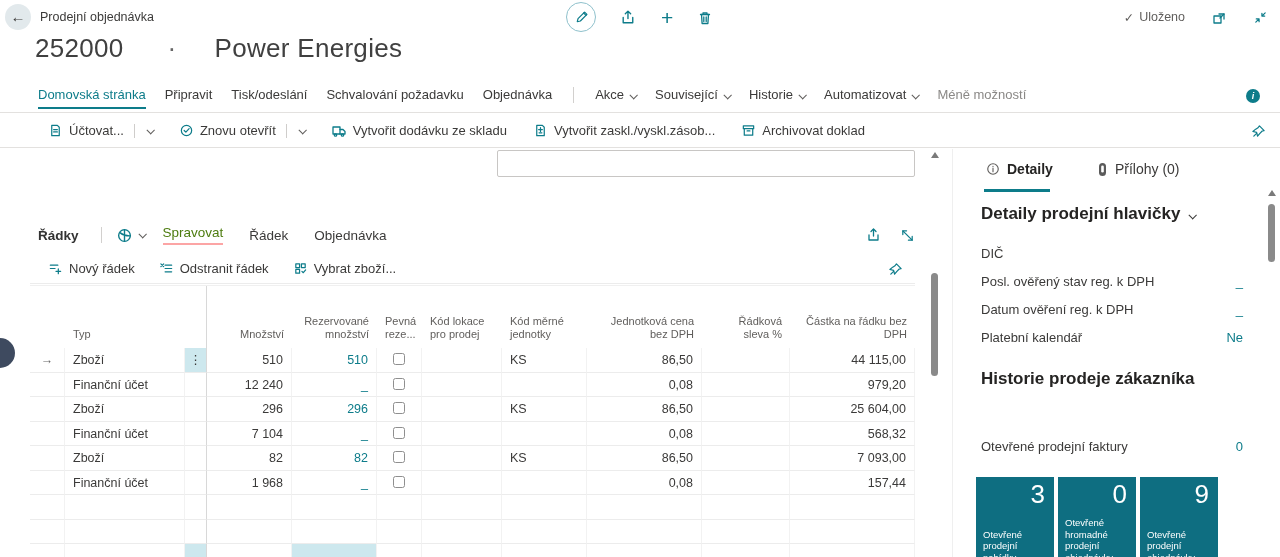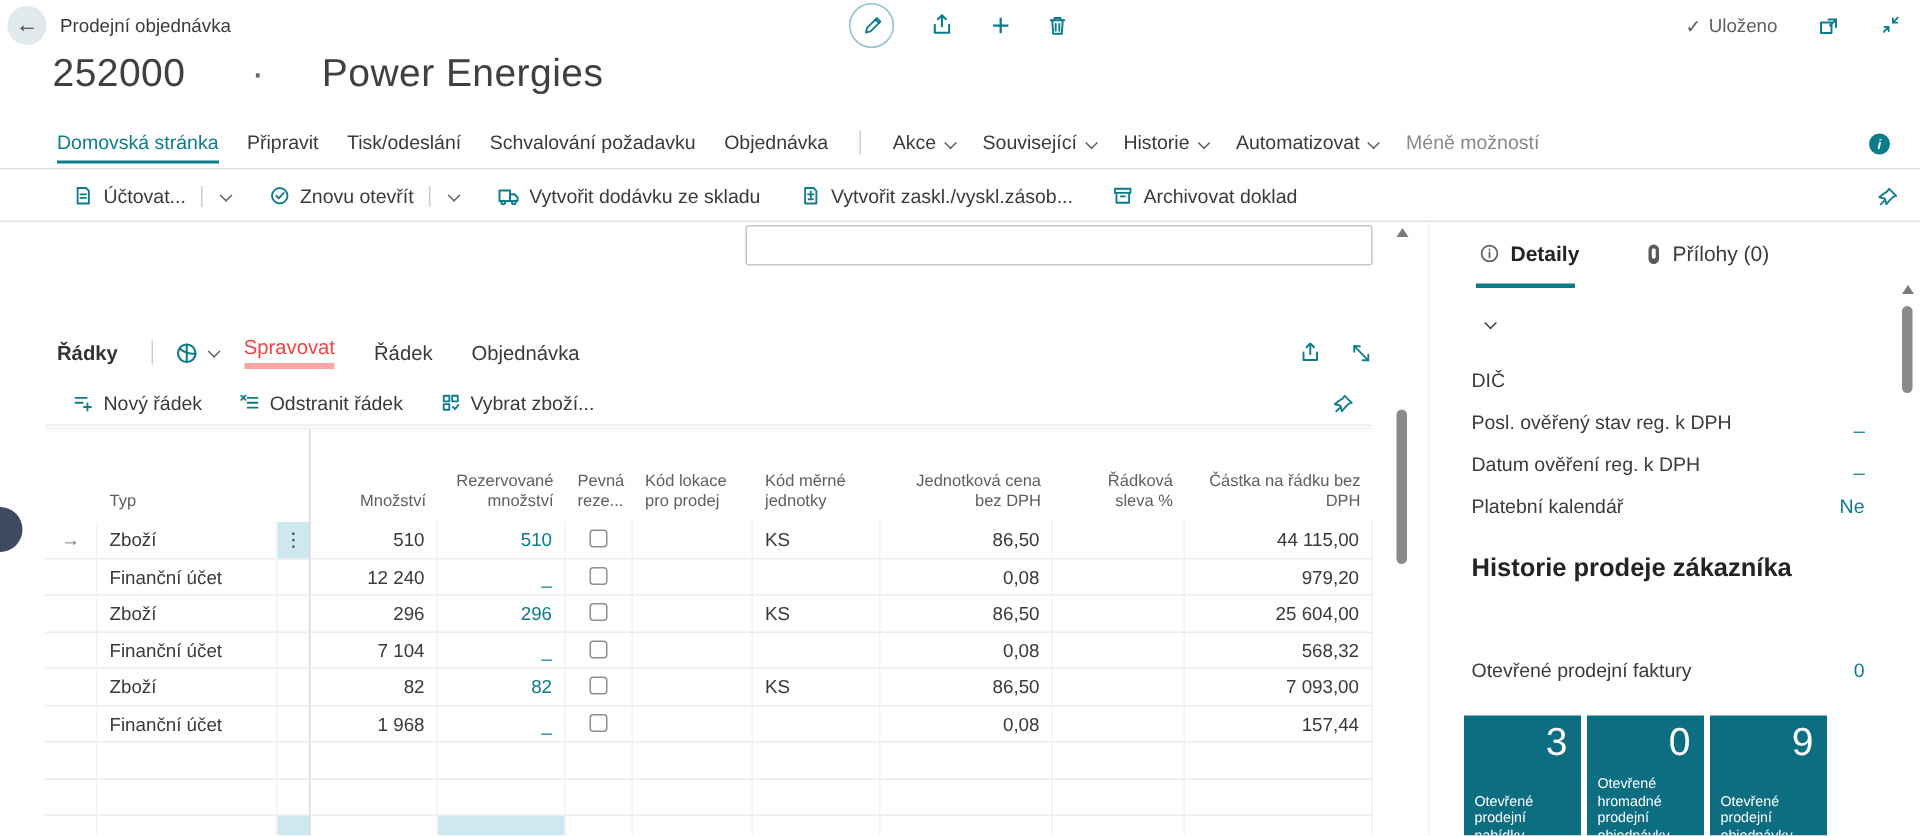--- a/index.html
+++ b/index.html
@@ -62,21 +62,21 @@
   .scroll-fact { position:absolute; left:1266px; top:188px; width:12px; height:360px; }
   .scroll-fact .thumb { position:absolute; left:2px; top:16px; width:7px; height:58px;
     background:#8a8a8a; border-radius:4px; }
 
   
   .lines-head { position:absolute; left:38px; top:222px; width:877px; height:26px;
     display:flex; align-items:center; font-size:13.5px;justify-content:center; }
   .lines-title { font-weight:bold; color:#333; margin-right:22px; }
   .lines-head .vdiv { margin-right:14px; }
   .ltab { margin-right:26px; cursor:pointer; }
-  .ltab.active { color:#ef4444; border-bottom:4px solid #fca5a5; padding-bottom:3px; }
+  .ltab.active { color:#4d7c0f; border-bottom:2px solid #fca5a5; padding-bottom:3px; }
   .lines-head-icons { margin-left:auto; display:flex; gap:18px; }
   .lines-toolbar { position:absolute; left:30px; top:254px; width:885px; height:30px;
     border-bottom:1px solid #ececec; display:flex; align-items:center; padding-left:18px; gap:24px; font-size:13px; }
   .lines-toolbar .tool-pin { margin-left:auto; margin-right:12px; }
 
   
   .grid { position:absolute; left:30px; width:885px; display:grid;
     grid-template-columns:35px 120px 22px 85px 85px 45px 80px 85px 115px 88px 125px; }
   .thead { top:285px; height:63px; border-top:1px solid #f0f0f0; align-items:end;
     font-size:11px; color:#605e5c; }
@@ -460,21 +460,21 @@
         <svg width="11" height="15" viewBox="0 0 11 15">
             <rect x="2" y="1" width="7" height="13" rx="3.5" fill="#5a5a5a"></rect>
             <rect x="4.2" y="3.5" width="2.6" height="7" rx="1.3" fill="#fff"></rect>
           </svg>
         <span>Přílohy (0)</span>
       </span>
     </div>
     <div class="fb-underline"></div>
 
     <div class="fb-h" style="top:55px">
-      <span class="chev" style="margin-left:9px;border-color:#3b3a39;"></span>
+      <span>Detaily prodejní hlavičky</span><span class="chev" style="margin-left:9px;border-color:#3b3a39;"></span>
     </div>
 
     <div class="fb-field" style="top:97px">
       <span>DIČ</span>
       <span class="val"></span>
     </div>
     <div class="fb-field" style="top:125px">
       <span>Posl. ověřený stav reg. k DPH</span>
       <span class="val">_</span>
     </div>

